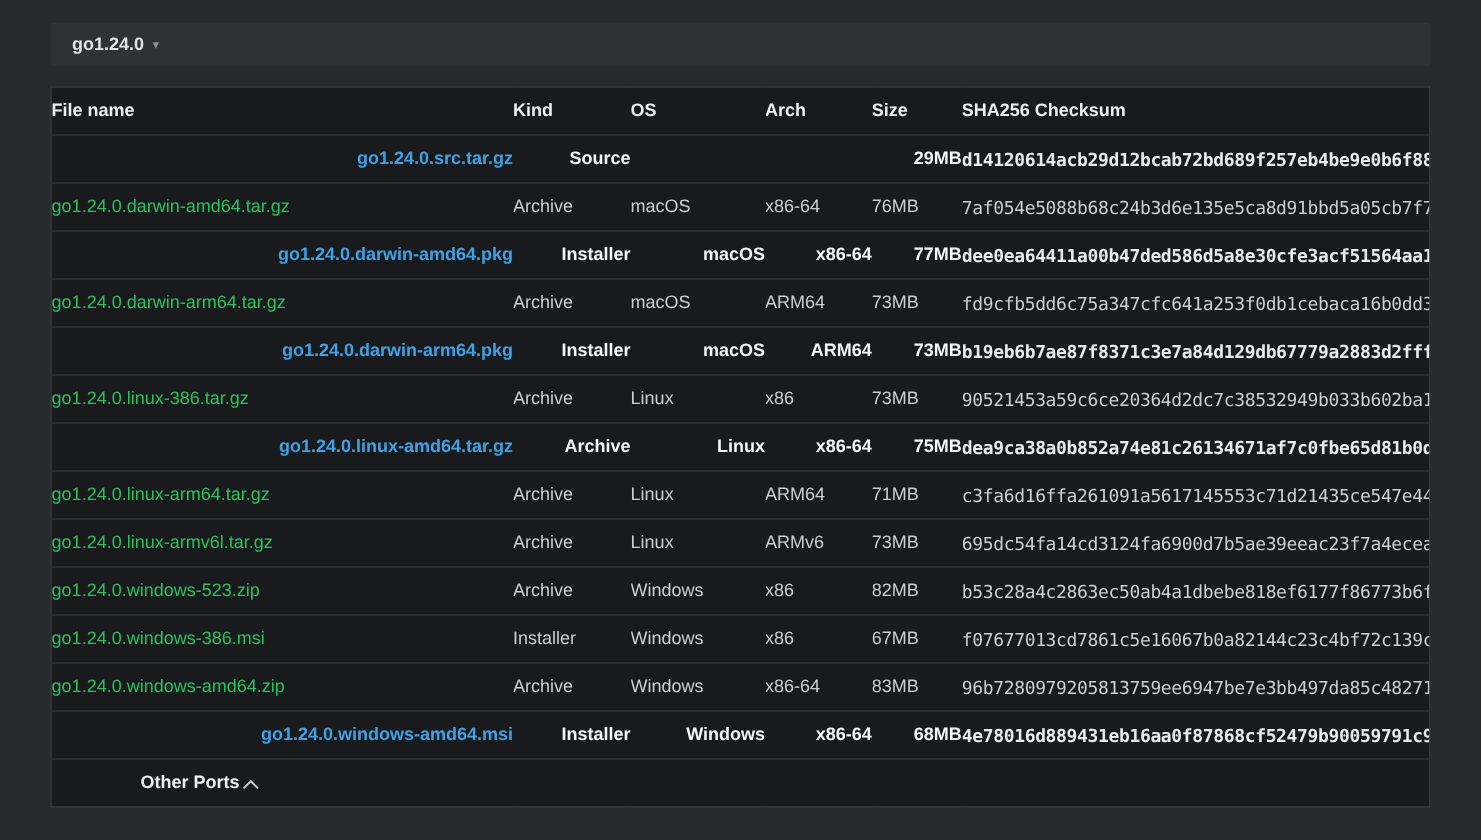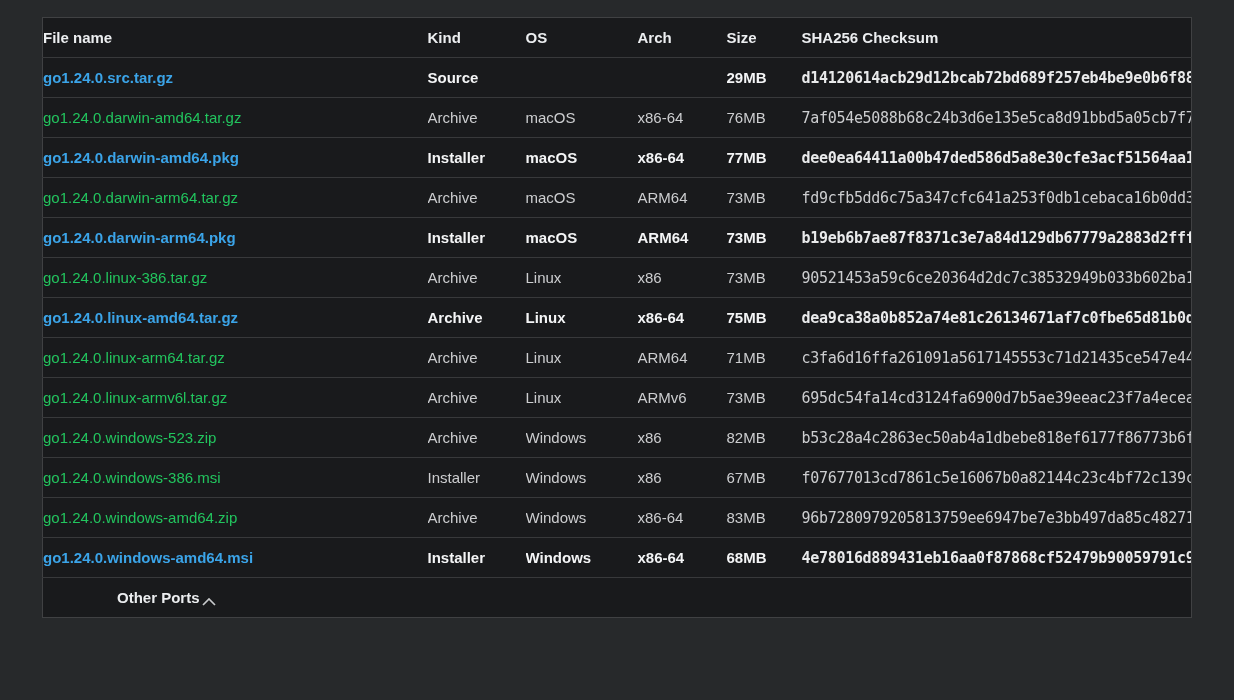--- a/index.html
+++ b/index.html
@@ -71,48 +71,52 @@
   .col-sha  { width: auto; }
   .c-file, th.col-file { }
 
   .dl-table td { color: #cdced0; }
   .dl-table a.file-link {
     color: #22c55e;
     text-decoration: none;
     cursor: pointer;
   }
   .dl-table tr.featured a.file-link { color: #3ba4e8; font-weight: 700; }
-  .dl-table tr.featured td { color: #f4f5f6; font-weight: 700; }
+  .dl-table tr.featured td { color: #f4f5f6; font-weight: 700; text-align: right; }
 
   .c-sha {
     font-family: "DejaVu Sans Mono", monospace;
     font-size: 11px;
     letter-spacing: -0.3px;
     color: #c3c4c6;
   }
   .dl-table tr.featured .c-sha { color: #e9eaeb; font-weight: 700; }
 
   .other-ports-row td { padding-left: 74px; }
   .other-ports-toggle {
     display: inline-flex;
-    align-items: flex-end;
+    align-items: center;
     gap: 2px;
     cursor: pointer;
     color: #eceef0;
     font-weight: 700;
     font-size: 15px;
   }
   .other-ports-toggle svg { margin-top: 2px; }
 </style>
 </head>
 <body>
 
 <div class="page">
 
 
+  <div class="version-accordion">
+    <span class="ver-label">go1.24.0</span>
+    <span class="chev">▾</span>
+  </div>
 
   <table class="dl-table">
     <thead>
       <tr>
         <th class="col-file">File name</th>
         <th class="col-kind">Kind</th>
         <th class="col-os">OS</th>
         <th class="col-arch">Arch</th>
         <th class="col-size">Size</th>
         <th class="col-sha">SHA256 Checksum</th>

